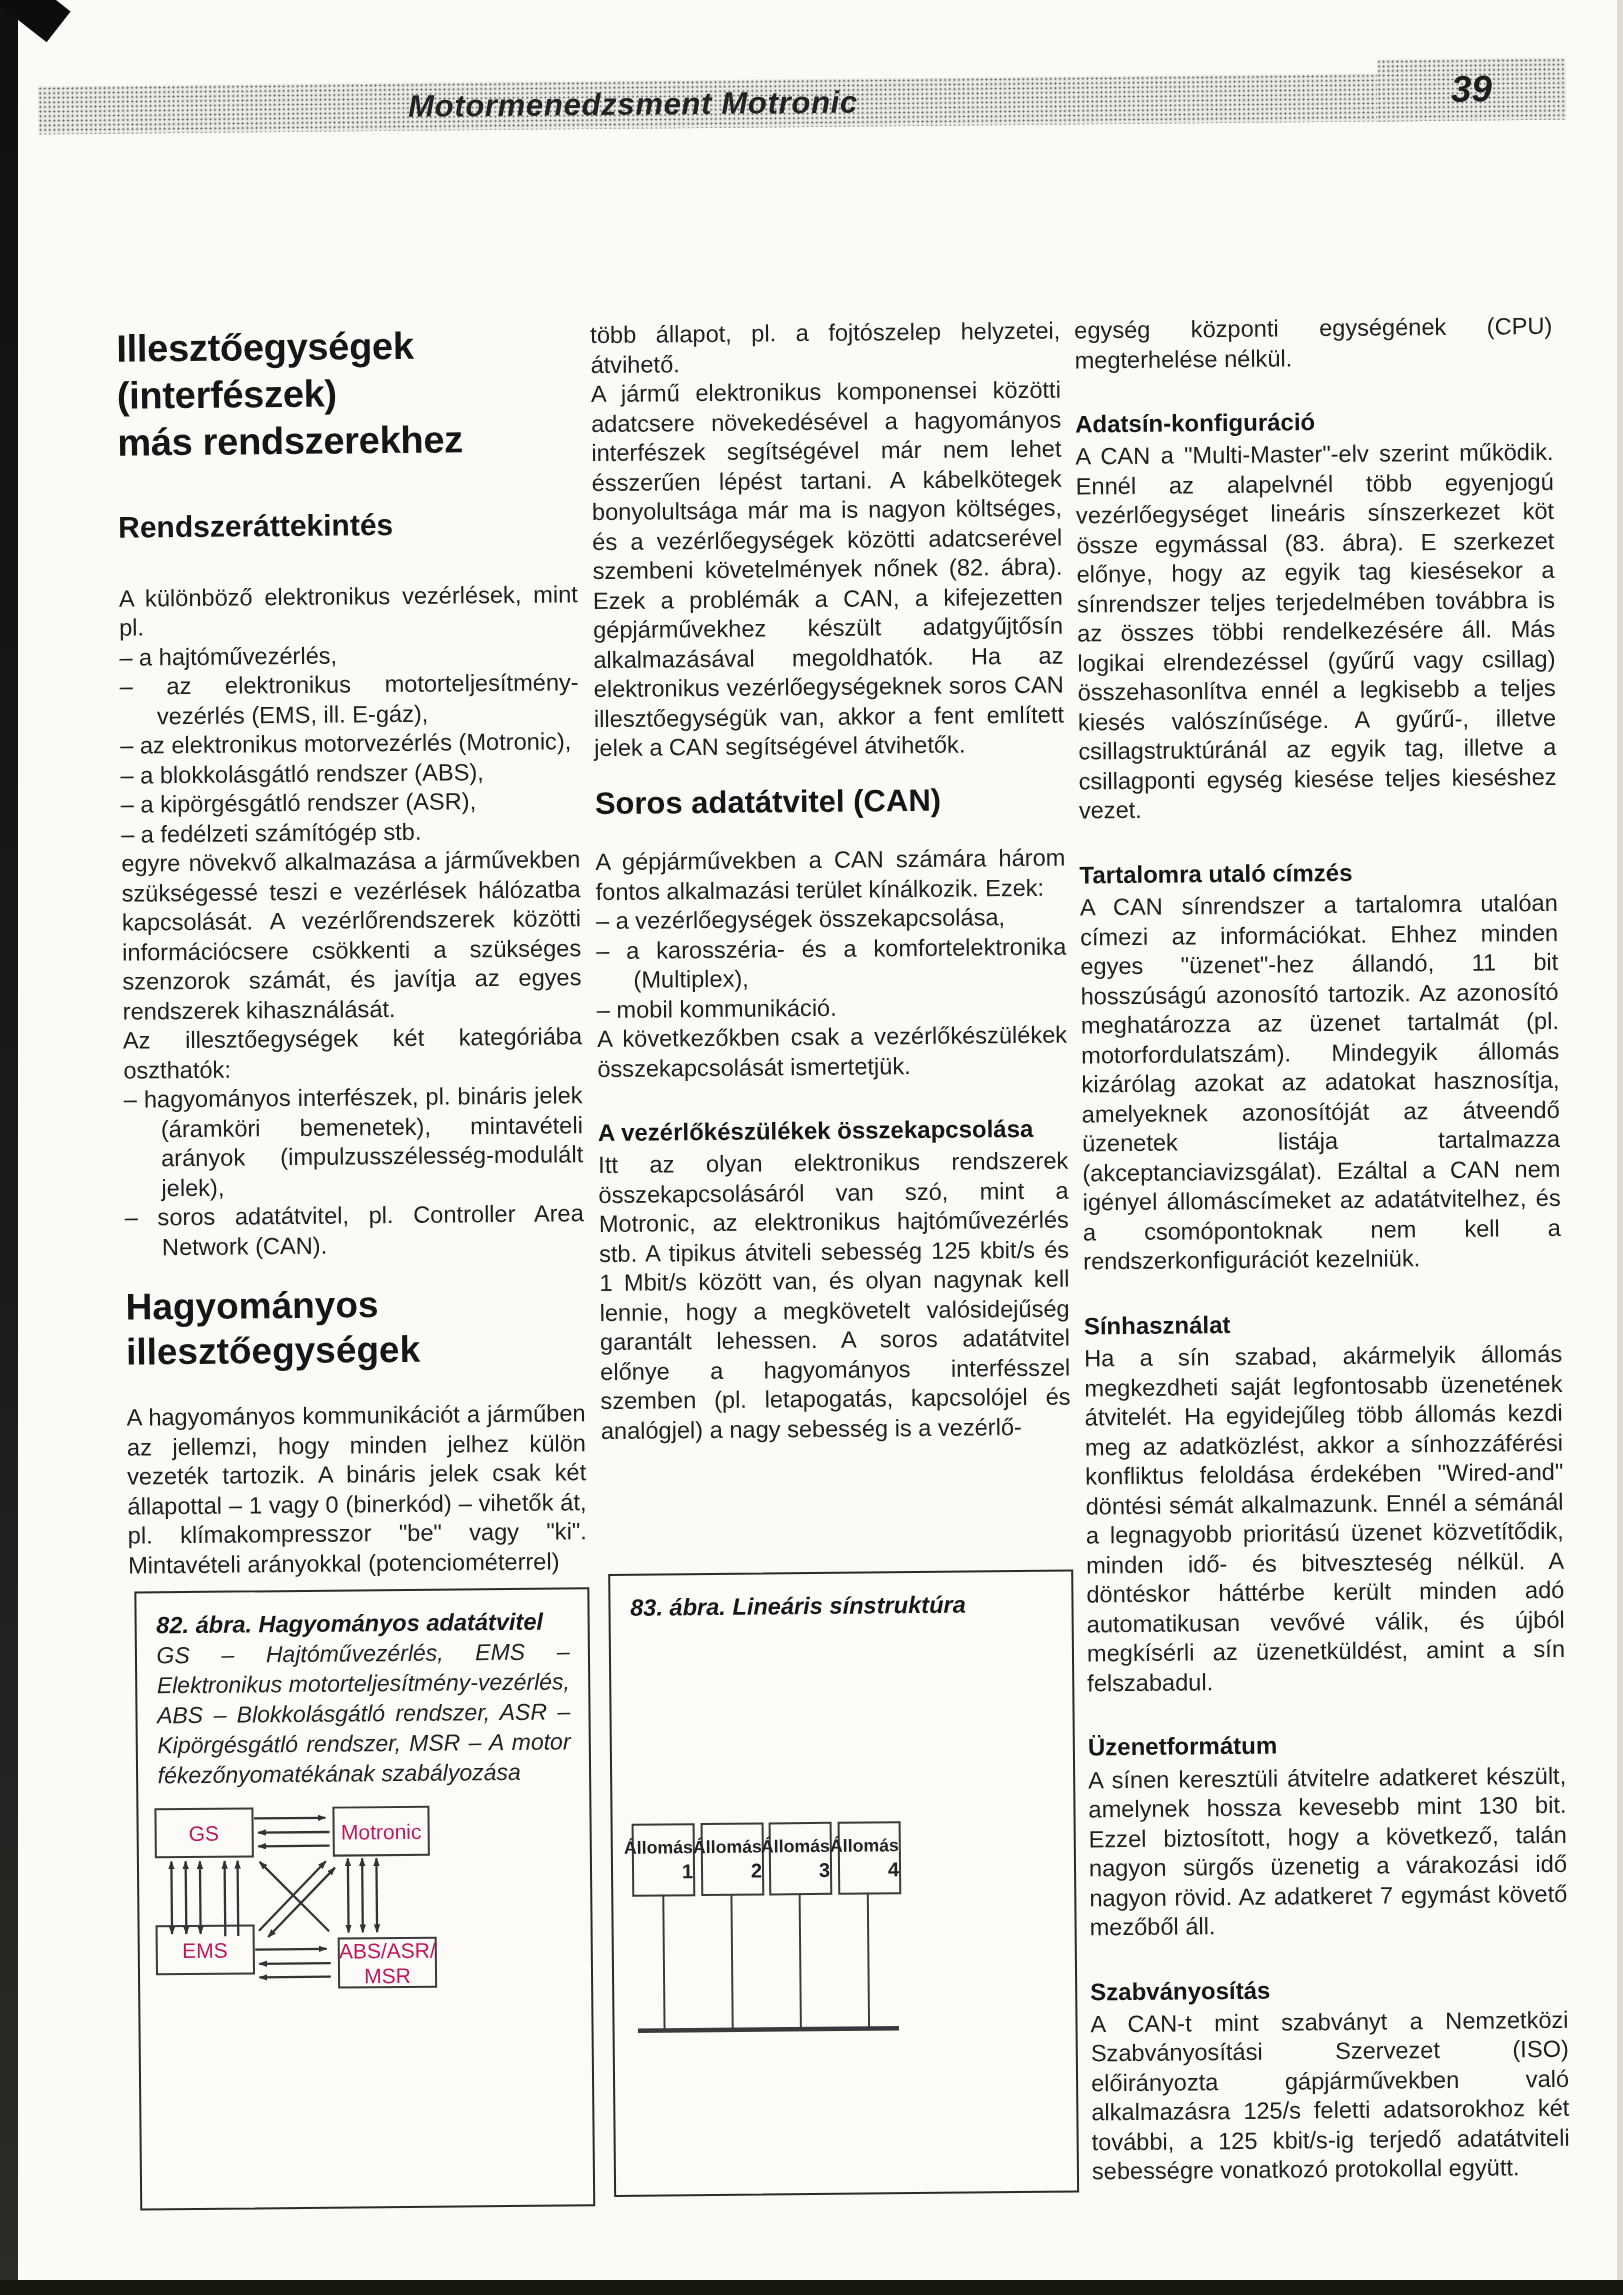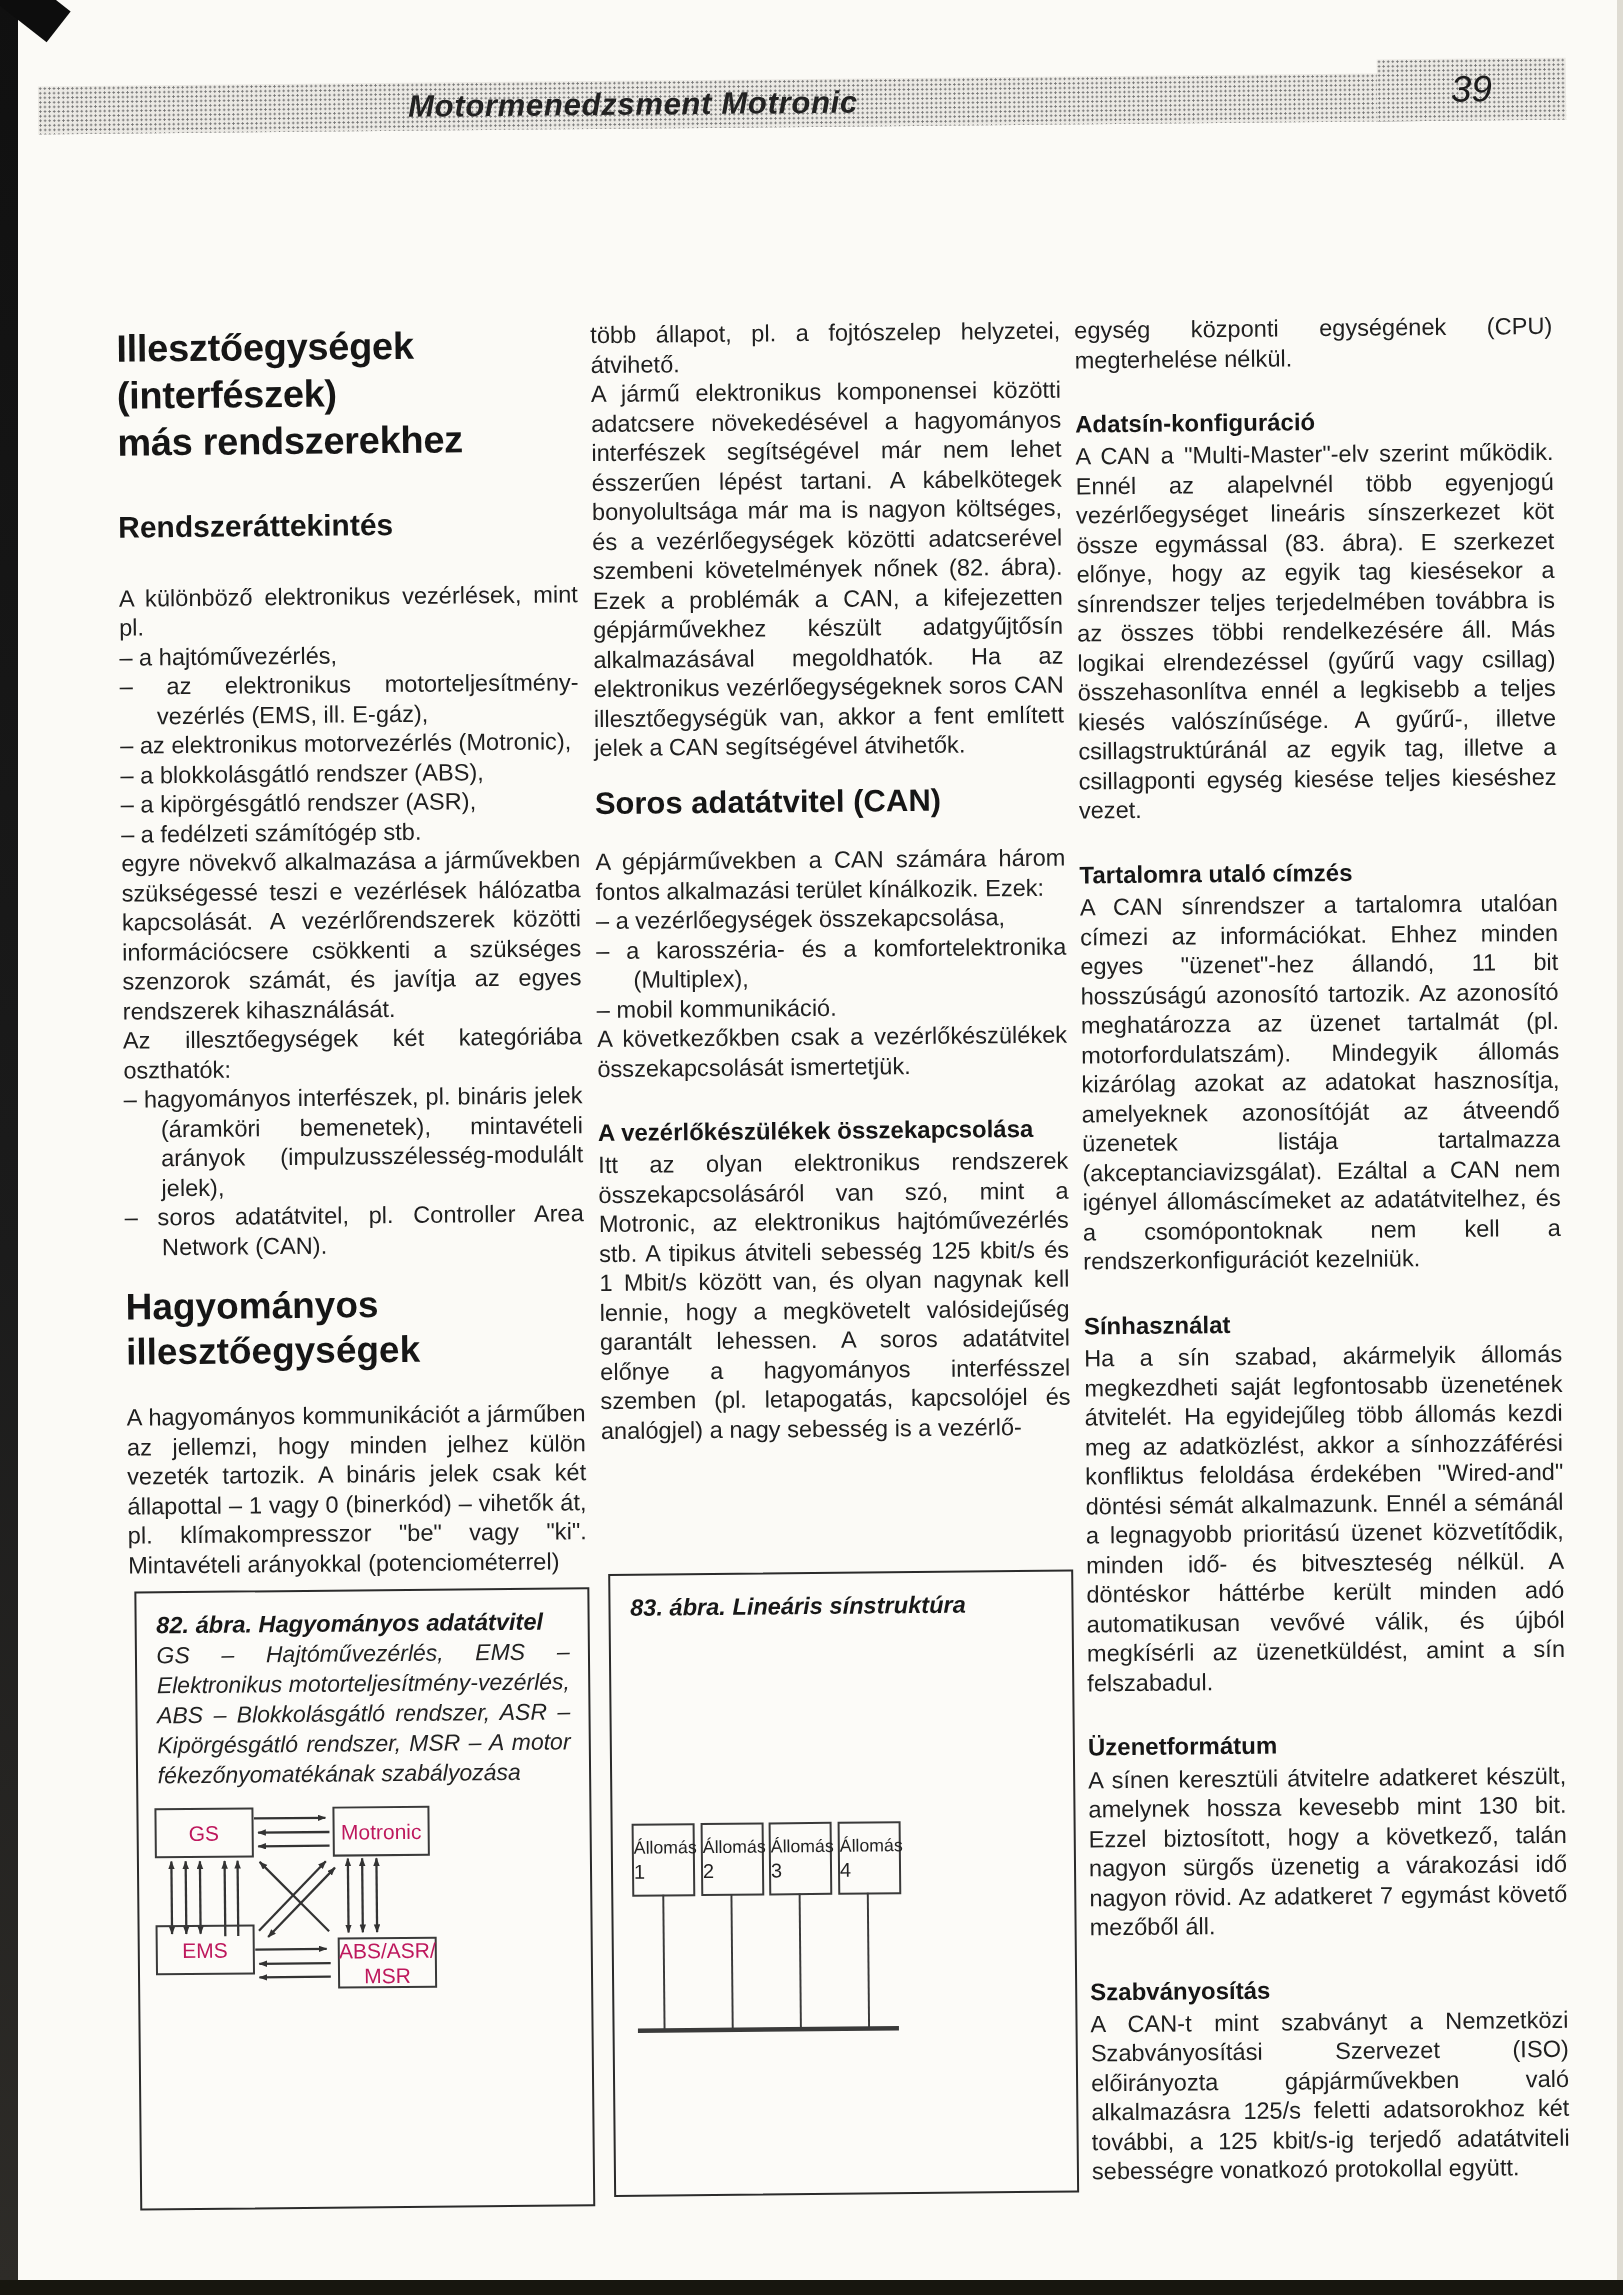--- a/index.html
+++ b/index.html
@@ -17,21 +17,21 @@
 
   
   .halftone{background-color:#ebe9e4;
     background-image:radial-gradient(circle,#777 0.9px,rgba(0,0,0,0) 1.2px);
     background-size:4.6px 4.6px;}
   .header-band{position:absolute;left:47px;top:79px;width:1386px;height:48px;
     display:flex;align-items:center;justify-content:center;padding-right:196px;box-sizing:border-box;}
   .header-title{font-size:31px;font-weight:bold;font-style:italic;color:#222;letter-spacing:0.7px;}
   .pagenum-band{position:absolute;left:1386px;top:65px;width:189px;height:62px;
     display:flex;align-items:center;justify-content:center;}
-  .pagenum{font-size:37px;font-weight:normal;font-style:italic;color:#1c1c1c;}
+  .pagenum{font-size:37px;font-weight:bold;font-style:italic;color:#1c1c1c;}
 
   
   .col{position:absolute;top:319px;font-size:23.6px;line-height:29.5px;text-align:justify;color:#202020;}
   .col1{left:123px;width:459px;}
   .col2{left:597px;width:470px;}
   .col3{left:1081px;width:478px;}
   .col p{margin:0;}
   .h1{font-size:38px;line-height:47px;font-weight:bold;text-align:left;white-space:pre-line;
       margin:0 0 46px 0;letter-spacing:-0.3px;color:#161616;}
   .h1b{font-size:37px;line-height:45px;font-weight:bold;text-align:left;white-space:pre-line;
@@ -46,22 +46,22 @@
   .fig82{left:129px;top:1585px;width:455px;height:619px;}
   .fig83{left:603px;top:1572px;width:465px;height:623px;}
   .figcaption{padding:17px 18.3px 0 19.6px;font-style:italic;}
   .figcaption .ct{font-size:23.6px;font-weight:bold;line-height:30px;color:#181818;}
   .figcaption .cb{font-size:23px;line-height:30px;text-align:justify;color:#222;}
   .diagram-svg{position:absolute;left:0;top:0;width:100%;height:100%;}
   .node{position:absolute;border:2px solid #3a3a3a;display:flex;flex-direction:column;
         align-items:center;justify-content:center;font-size:21px;color:#be185d;background:transparent;
         box-sizing:border-box;line-height:25px;}
   .station{position:absolute;width:63px;height:73px;border:2px solid #3a3a3a;box-sizing:border-box;
-        display:flex;flex-direction:column;align-items:flex-start;justify-content:center;
-        font-size:17.7px;line-height:23.6px;color:#222;text-align:center;}
+        display:flex;flex-direction:column;align-items:flex-end;justify-content:center;
+        font-size:17.7px;line-height:23.6px;color:#222;text-align:center;font-weight:bold;}
   .station .num{font-size:20px;}
 </style>
 </head>
 <body>
 
 <div class="page">
 
   <div class="tilt">
 
     <div class="header-band halftone">

